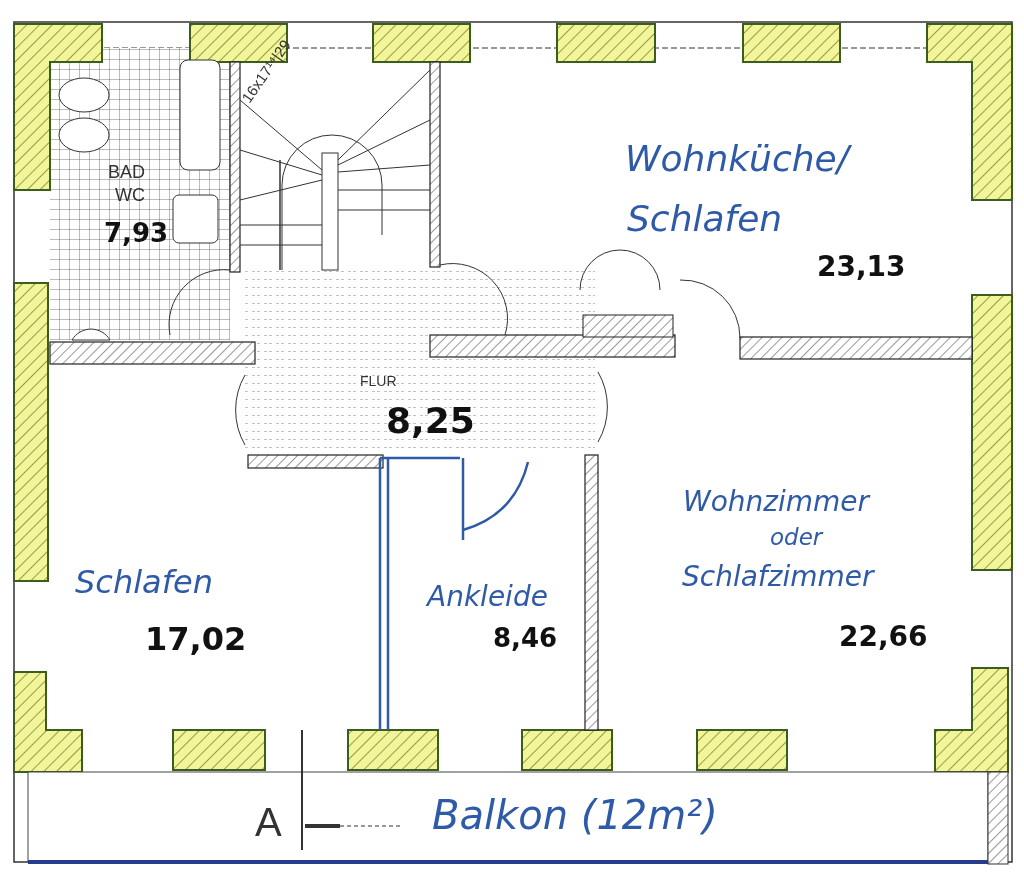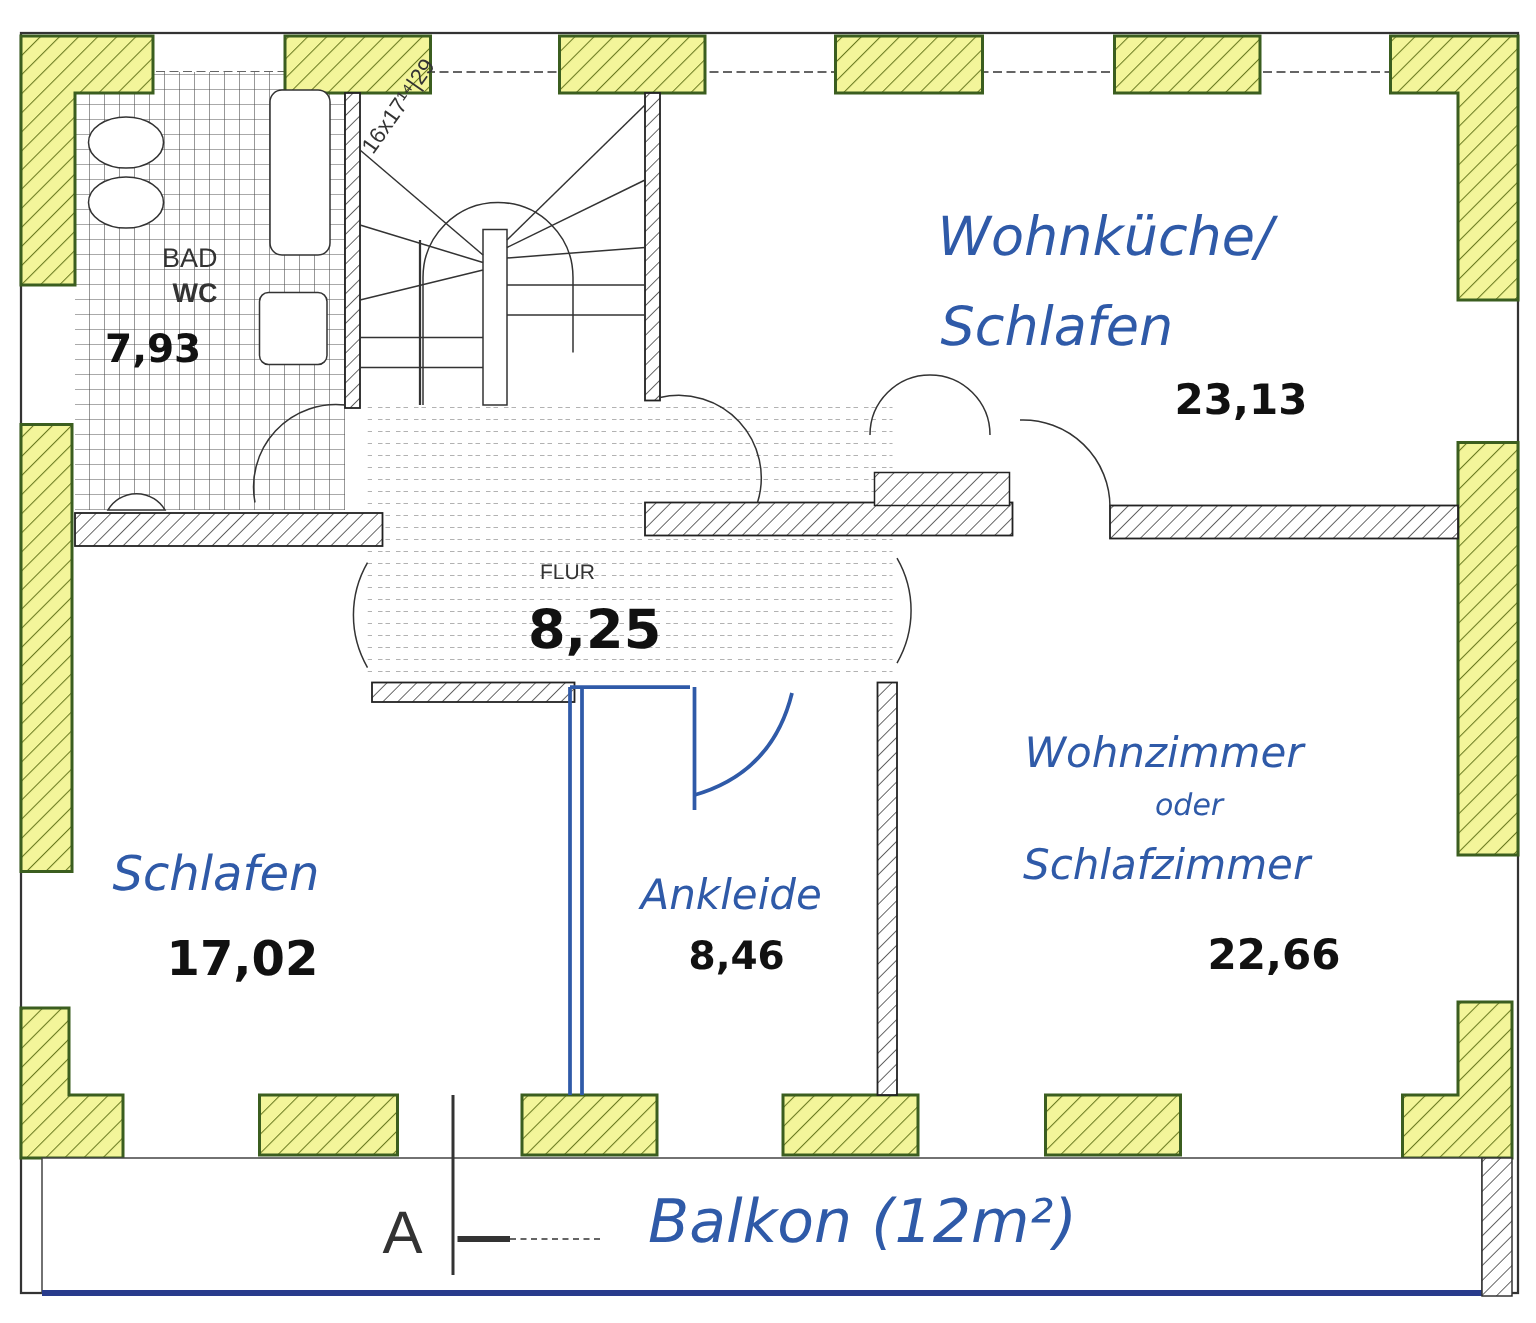--- a/index.html
+++ b/index.html
@@ -1,19 +1,19 @@
 <!DOCTYPE html>
 <html><head>
 <meta charset="utf-8">
 <style>
   html, body { margin:0; padding:0; background:#fff; }
   body { width:1024px; height:882px; position:relative; overflow:hidden; font-family:"DejaVu Sans", sans-serif; }
   #plan { position:absolute; left:0; top:0; width:1024px; height:882px; }
   .lbl-blue { position:absolute; color:#2f5aa8; font-family:"DejaVu Sans", sans-serif; font-style:italic; white-space:nowrap;text-align:right; }
-  .lbl-num { position:absolute; color:#111; font-family:"DejaVu Sans", sans-serif; font-weight:bold; white-space:nowrap; }
+  .lbl-num { position:absolute; color:#111; font-family:"DejaVu Sans", sans-serif; font-weight:bold; white-space:nowrap;margin-left:34px; }
   .lbl-print { position:absolute; color:#333; font-family:"Liberation Sans", sans-serif; white-space:nowrap; }
 </style>
 </head>
 <body>
 
 <svg id="plan" viewBox="0 0 1024 882" xmlns="http://www.w3.org/2000/svg">
   <defs>
     <pattern id="hatchY" patternUnits="userSpaceOnUse" width="9" height="9" patternTransform="rotate(45)">
       <rect width="9" height="9" fill="#f3f59a"></rect>
       <line x1="0" y1="0" x2="0" y2="9" stroke="#6a7a20" stroke-width="1.4"></line>
@@ -120,35 +120,35 @@
   <g stroke="#333" fill="none">
     <line x1="302" y1="730" x2="302" y2="850" stroke-width="2"></line>
     <line x1="305" y1="826" x2="340" y2="826" stroke-width="4"></line>
     <line x1="340" y1="826" x2="400" y2="826" stroke-width="1" stroke-dasharray="4 3"></line>
   </g>
 </svg>
 
 <div class="lbl-print" style="left:238px;top:96px;font-size:15px;transform:rotate(-55deg);transform-origin:left top;">16x17¹⁴|29</div>
 
 <div class="lbl-print" style="left:108px;top:162px;font-size:18px;">BAD</div>
-<div class="lbl-print" style="left:115px;top:185px;font-size:18px;font-weight:bold;">WC</div>
+<div class="lbl-print" style="left:115px;top:185px;font-size:18px;">WC</div>
 <div class="lbl-num" style="left:70px;top:218px;font-size:26px;">7,93</div>
 
 <div class="lbl-print" style="left:360px;top:373px;font-size:14px;">FLUR</div>
 <div class="lbl-num" style="left:352px;top:400px;font-size:36px;">8,25</div>
 
 <div class="lbl-blue" style="left:625px;top:138px;font-size:36px;">Wohnküche/</div>
 <div class="lbl-blue" style="left:627px;top:198px;font-size:36px;">Schlafen</div>
 <div class="lbl-num" style="left:783px;top:250px;font-size:28px;">23,13</div>
 
 <div class="lbl-blue" style="left:75px;top:563px;font-size:32px;">Schlafen</div>
 <div class="lbl-num" style="left:111px;top:620px;font-size:32px;">17,02</div>
 
 <div class="lbl-blue" style="left:402px;top:580px;font-size:28px;margin-left:25px;">Ankleide</div>
 <div class="lbl-num" style="left:459px;top:623px;font-size:26px;">8,46</div>
 
 <div class="lbl-blue" style="left:683px;top:485px;font-size:28px;">Wohnzimmer</div>
-<div class="lbl-blue" style="left:770px;top:524px;font-size:20px;">oder</div>
+<div class="lbl-blue" style="left:770px;top:524px;font-size:23px;">oder</div>
 <div class="lbl-blue" style="left:682px;top:560px;font-size:28px;">Schlafzimmer</div>
 <div class="lbl-num" style="left:805px;top:620px;font-size:28px;text-align:center;">22,66</div>
 
 <div class="lbl-print" style="left:255px;top:800px;font-size:40px;">A</div>
 <div class="lbl-blue" style="left:432px;top:792px;font-size:40px;">Balkon (12m²)</div>
 
 </body></html>

